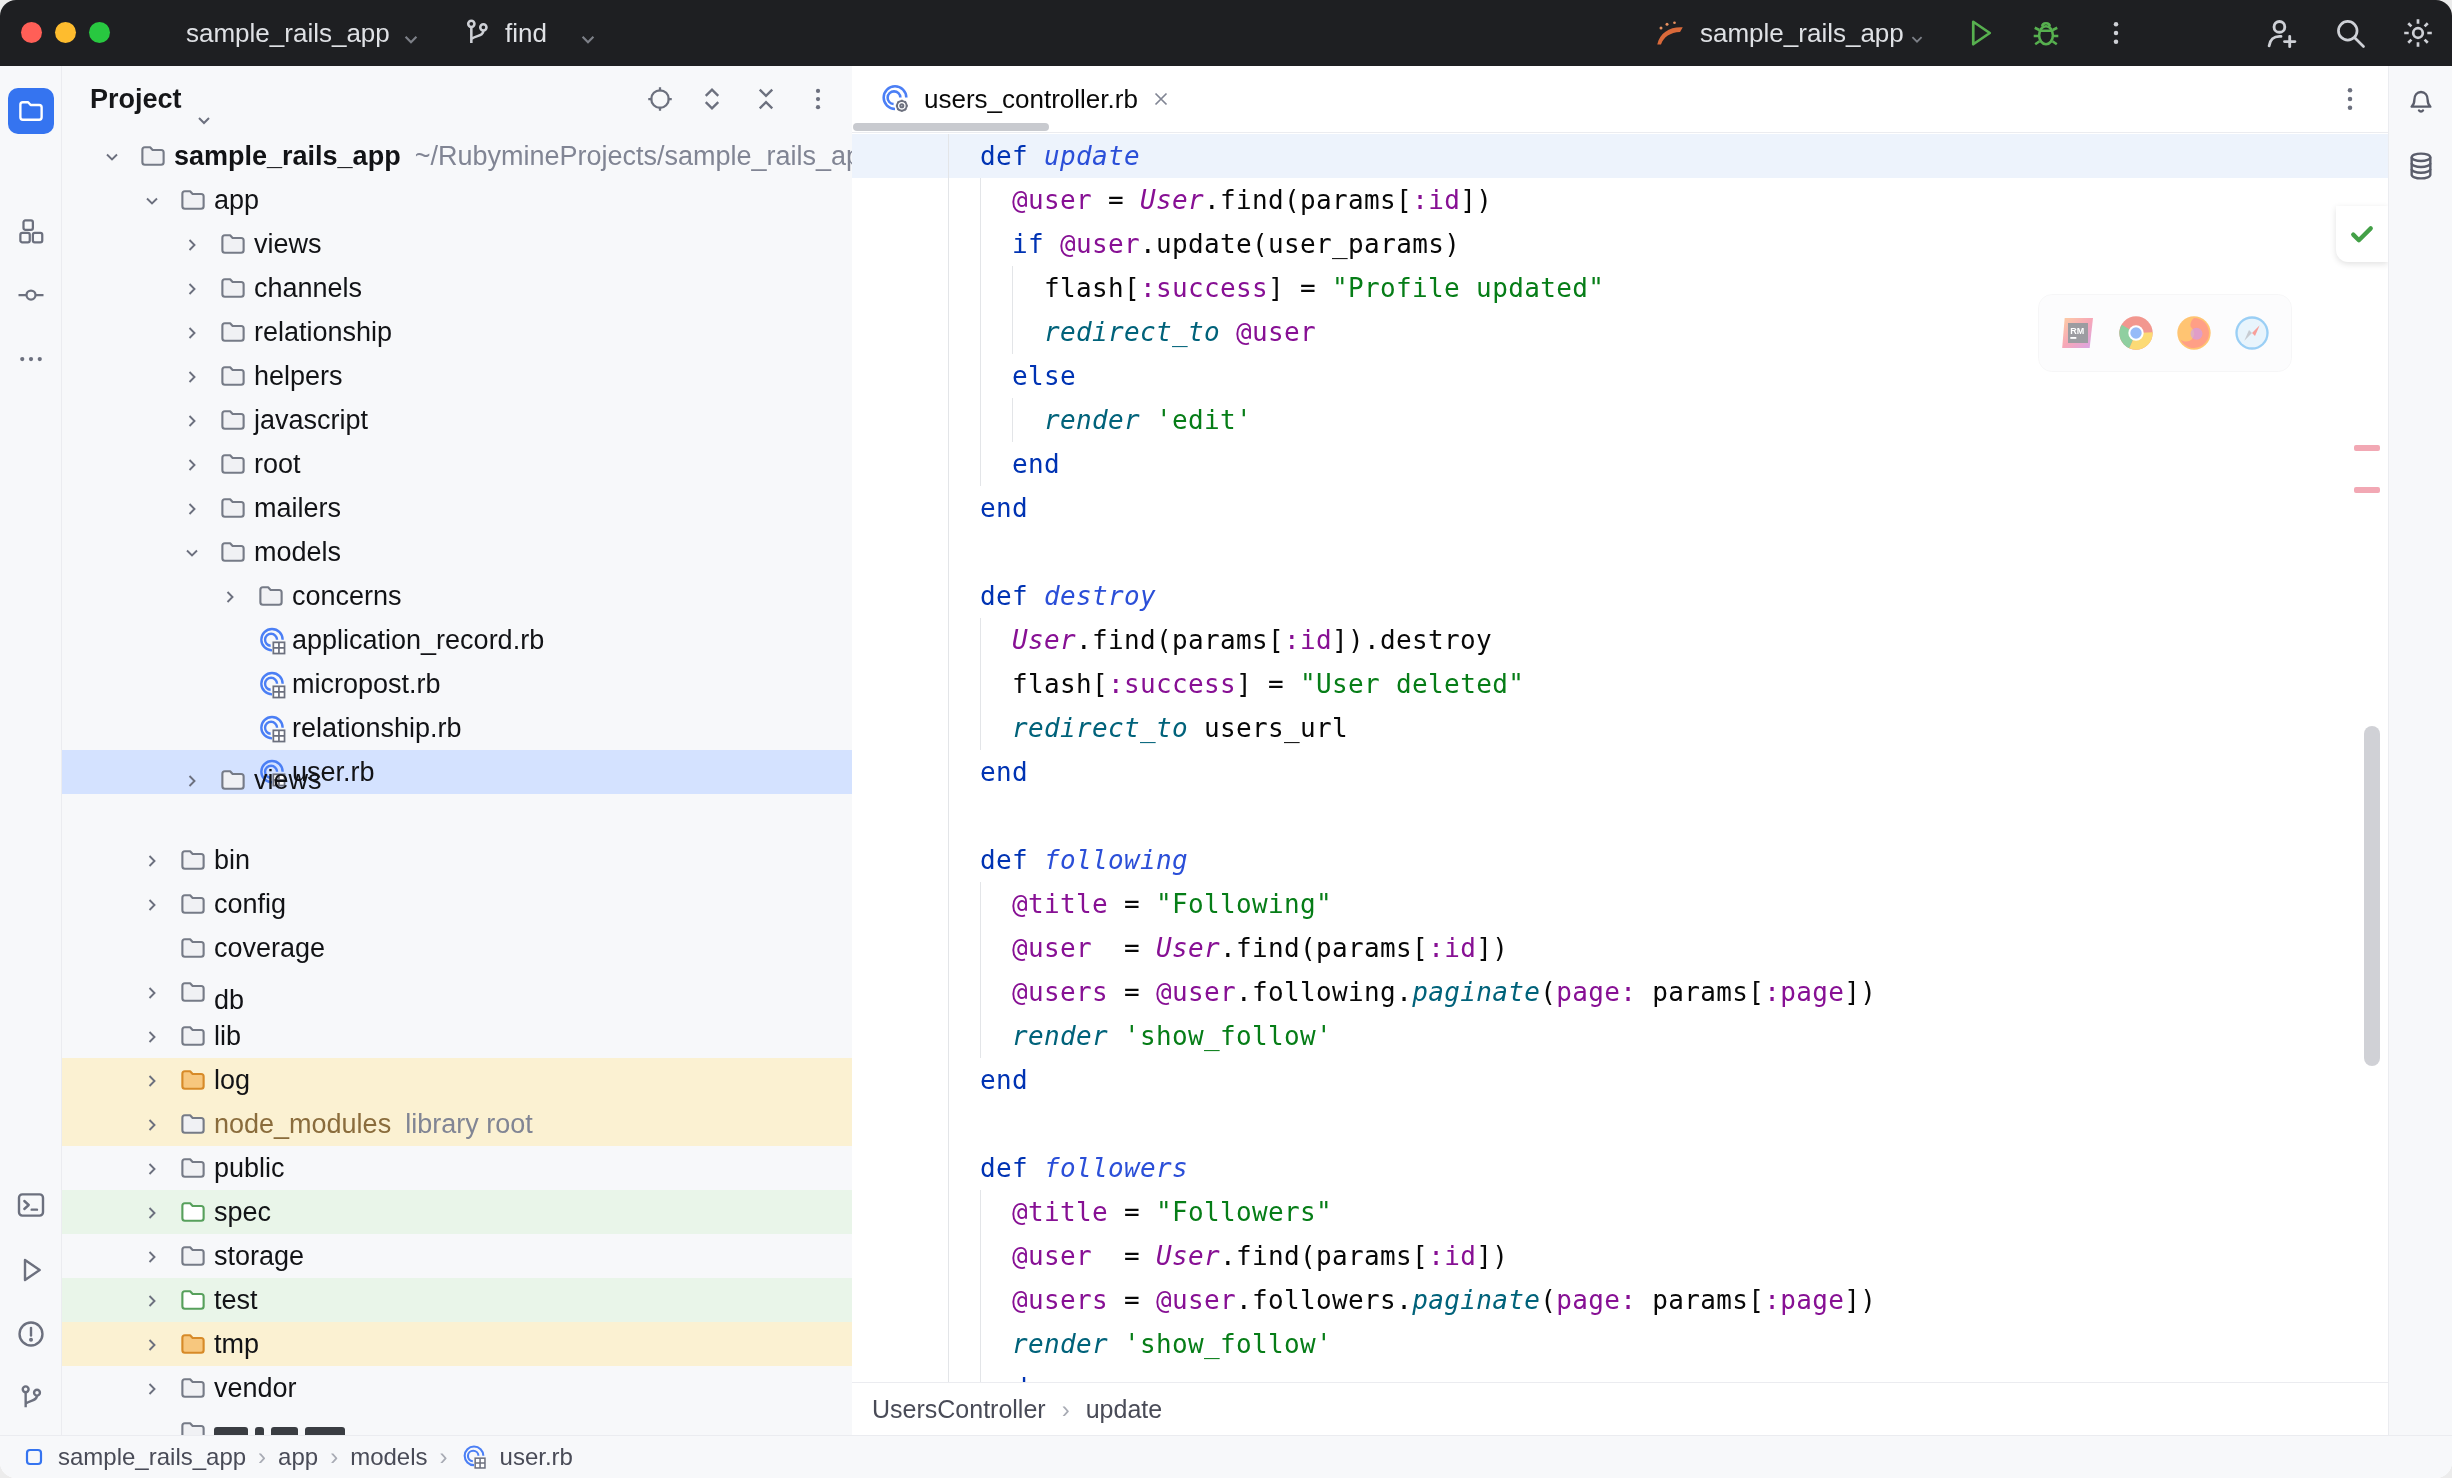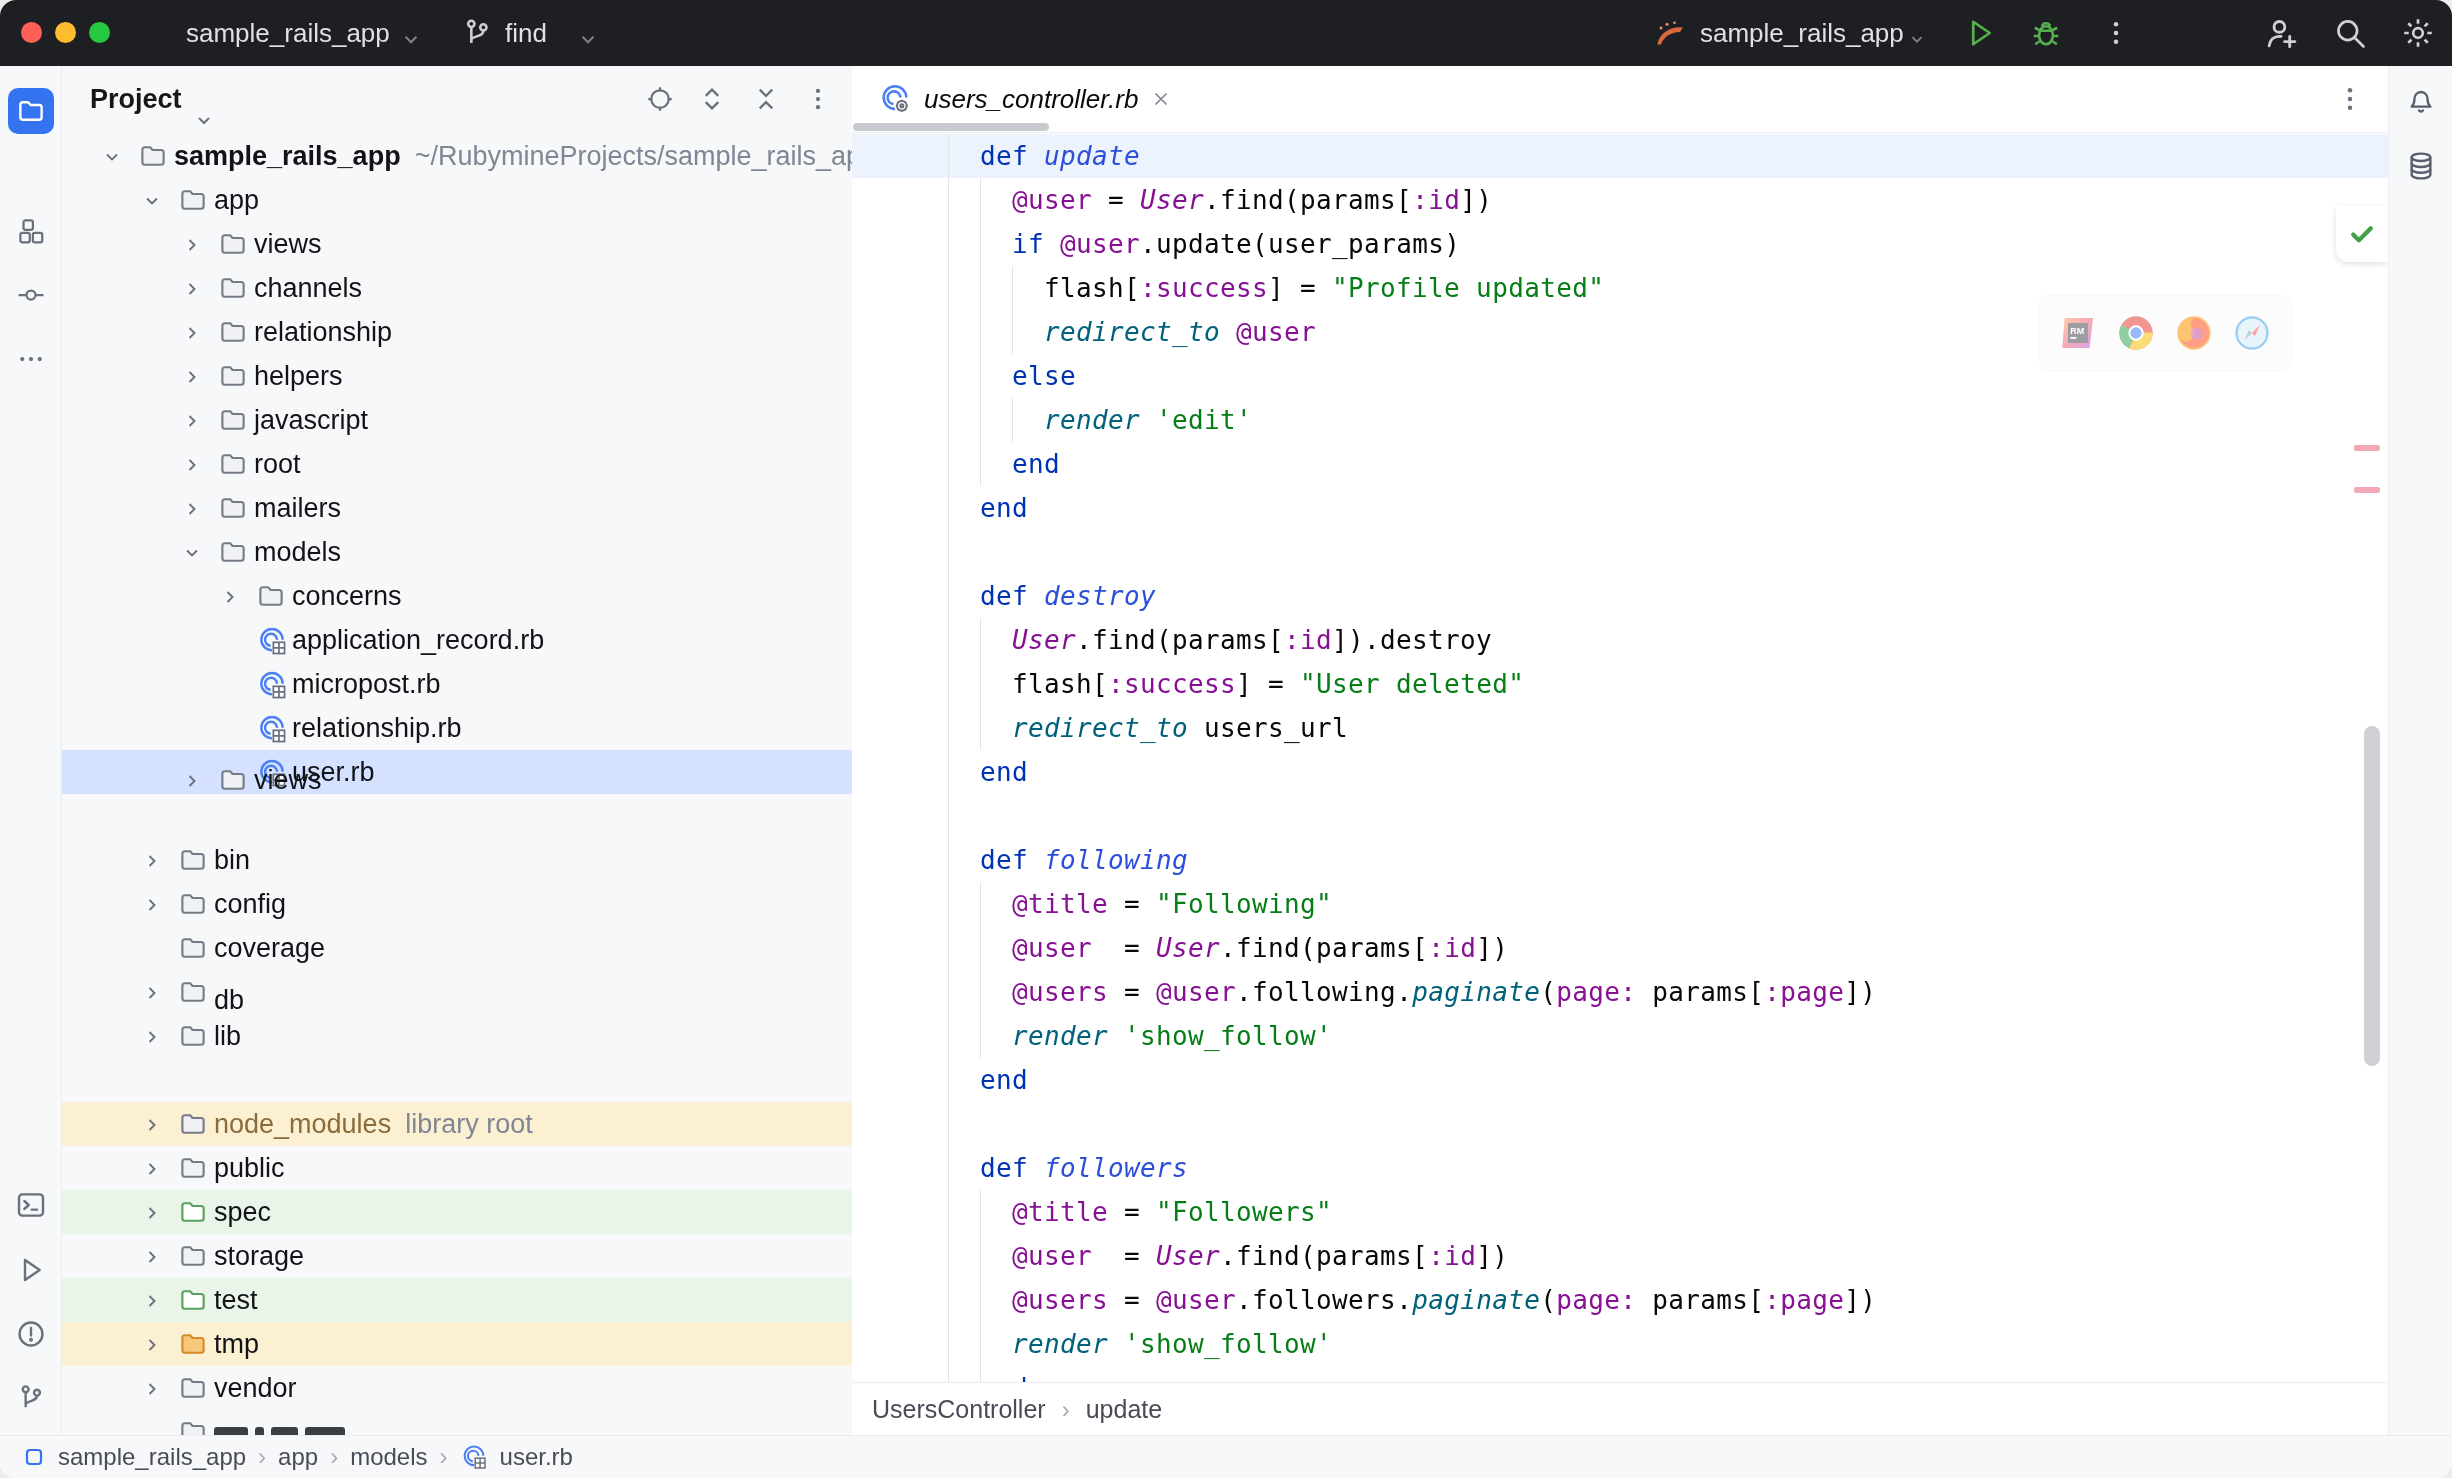--- a/index.html
+++ b/index.html
@@ -27,21 +27,21 @@
   .tree-row .t-icon{position:absolute;top:7px;}
   .tree-row .lbl{position:absolute;top:0;height:44px;line-height:44px;font-size:27px;color:#121316;white-space:nowrap;}
   .tree-row .sfx{color:#818594;padding-left:14px;font-weight:normal;}
   .bg-sel{background:#d4e2ff;} .bg-yellow{background:#fbf1d2;} .bg-green{background:#e9f5e9;}
   .marks{position:absolute;top:17px;height:30px;display:flex;gap:7px;}
   .marks i{display:block;height:100%;background:#3a3d42;border-radius:3px;}
   
   .editor{position:absolute;left:852px;top:66px;width:1536px;height:1369px;background:#fff;}
   .tabbar{position:absolute;left:0;top:0;width:100%;height:66px;background:#fff;border-bottom:1px solid #ebecf0;}
   .tab{position:absolute;left:10px;top:0;height:66px;display:flex;align-items:center;gap:12px;padding:0 16px;}
-  .tab-label{font-size:26px;color:#0a0a0a;font-style:italic;}
+  .tab-label{font-size:26px;color:#0a0a0a;}
   .tab-strip-bar{position:absolute;left:1px;top:57px;width:196px;height:8px;border-radius:4px;background:#c8cacf;}
   .code-wrap{position:absolute;left:0;top:66px;width:1536px;height:1250px;overflow:hidden;}
   .caret-line{position:absolute;left:0;top:2px;width:1536px;height:44px;background:#edf3fc;}
   .guide{position:absolute;width:1px;background:#e3e5e8;}
   pre.code{position:absolute;left:0;top:2px;margin:0;padding:0 0 0 96px;
     font-family:"DejaVu Sans Mono",monospace;font-size:26px;letter-spacing:0.35px;}
   .code-line{height:44px;line-height:44px;white-space:pre;}
   .tk-kw{color:#0033b3}.tk-meth{color:#2b4fd8;font-style:italic}.tk-ivar{color:#871094}
   .tk-const{color:#871094;font-style:italic}.tk-str{color:#067d17}.tk-sym{color:#871094}
   .tk-dsl{color:#00627a;font-style:italic}.tk-pl{color:#080808}
@@ -493,20 +493,33 @@
               <path d="M9.5 7l5 5-5 5"></path>
             </svg>
           </span>
           <span class="t-icon" style="left: 116px;">
             <svg width="30" height="30" viewBox="0 0 24 24" fill="#f0f1f4" stroke="#767b87" stroke-width="1.7" stroke-linejoin="round">
     <path d="M3.5 7c0-1.1.9-2 2-2h4.2l2 2.2h6.8c1.1 0 2 .9 2 2V17c0 1.1-.9 2-2 2h-13c-1.1 0-2-.9-2-2V7z"></path>
             </svg>
           </span>
           <span class="lbl" style="left: 152px;">lib</span>
         </div>
+        <div class="tree-row bg-yellow" style="top: 992px;">
+          <span class="chev" style="left: 78px;">
+            <svg width="24" height="24" viewBox="0 0 24 24" fill="none" stroke="#6c707e" stroke-width="1.9">
+              <path d="M9.5 7l5 5-5 5"></path>
+            </svg>
+          </span>
+          <span class="t-icon" style="left: 116px;">
+            <svg width="30" height="30" viewBox="0 0 24 24" fill="#f7c77e" stroke="#d78a28" stroke-width="1.7" stroke-linejoin="round">
+    <path d="M3.5 7c0-1.1.9-2 2-2h4.2l2 2.2h6.8c1.1 0 2 .9 2 2V17c0 1.1-.9 2-2 2h-13c-1.1 0-2-.9-2-2V7z"></path>
+            </svg>
+          </span>
+          <span class="lbl" style="left: 152px;">log</span>
+        </div>
         <div class="tree-row bg-yellow" style="top: 1036px;">
           <span class="chev" style="left: 78px;">
             <svg width="24" height="24" viewBox="0 0 24 24" fill="none" stroke="#6c707e" stroke-width="1.9">
               <path d="M9.5 7l5 5-5 5"></path>
             </svg>
           </span>
           <span class="t-icon" style="left: 116px;">
             <svg width="30" height="30" viewBox="0 0 24 24" fill="#f0f1f4" stroke="#767b87" stroke-width="1.7" stroke-linejoin="round">
     <path d="M3.5 7c0-1.1.9-2 2-2h4.2l2 2.2h6.8c1.1 0 2 .9 2 2V17c0 1.1-.9 2-2 2h-13c-1.1 0-2-.9-2-2V7z"></path>
             </svg>

